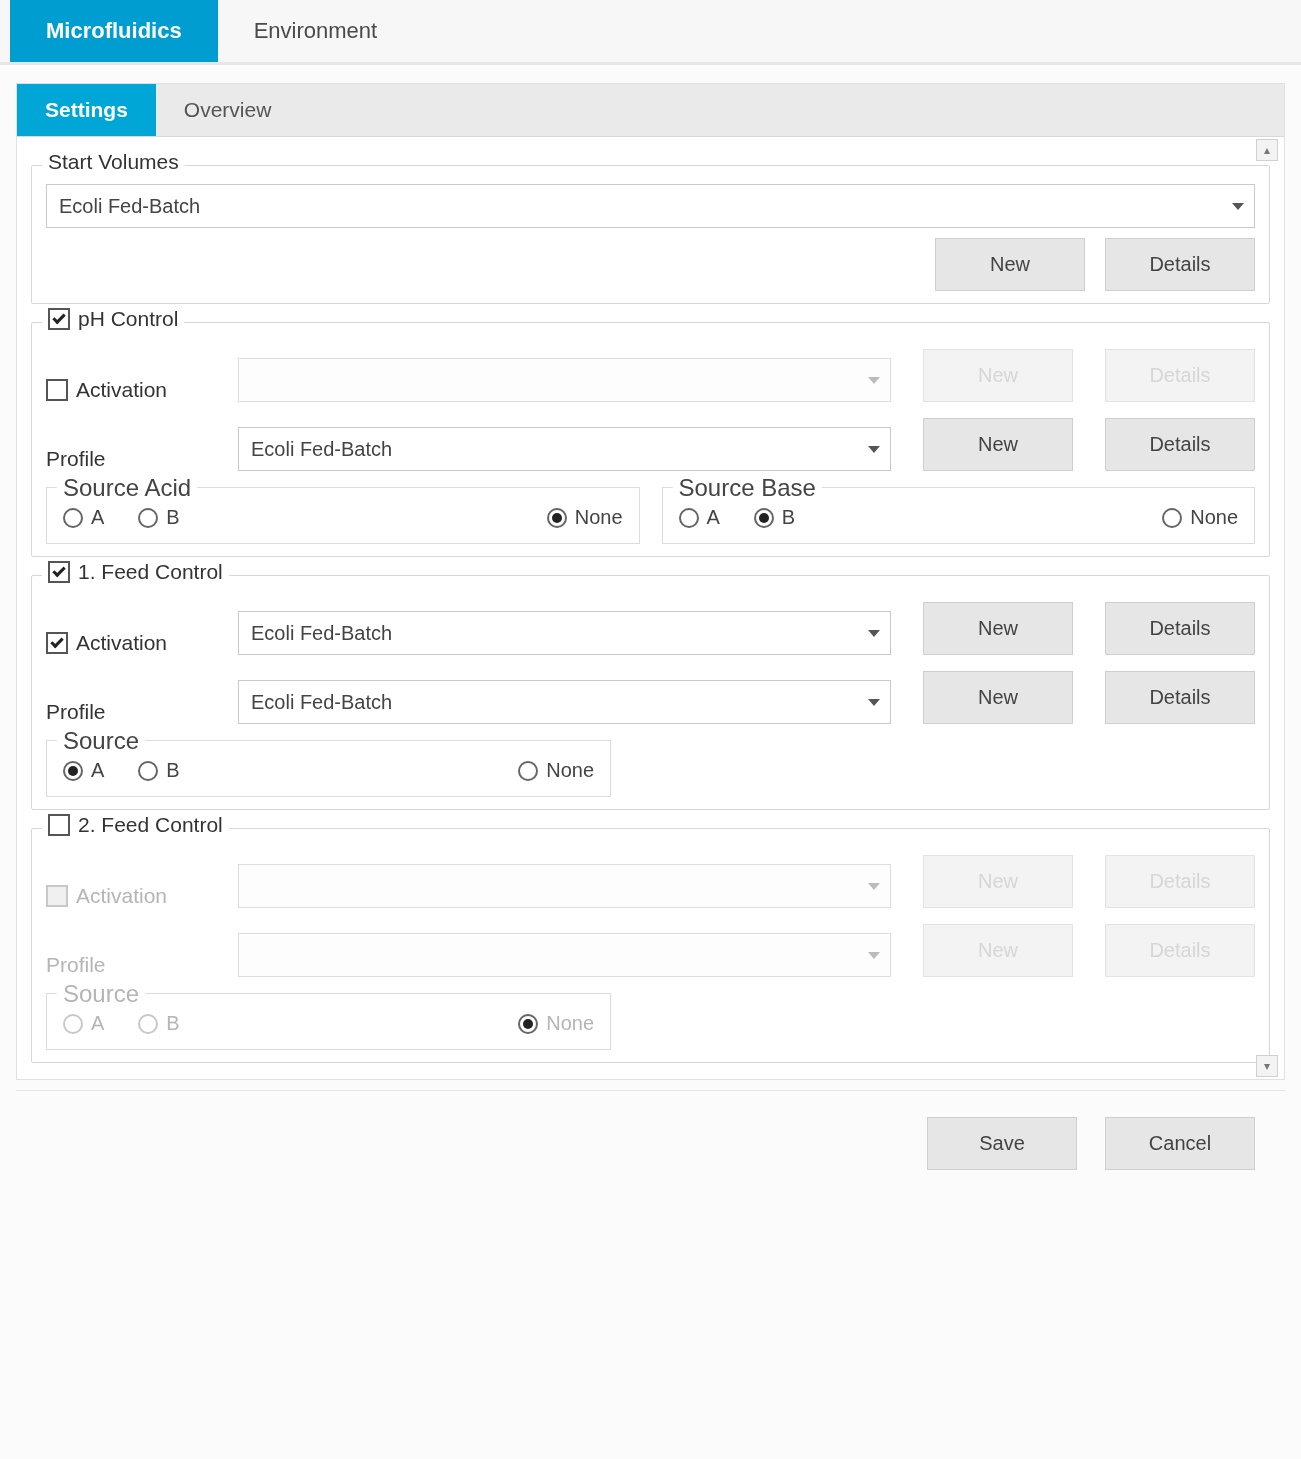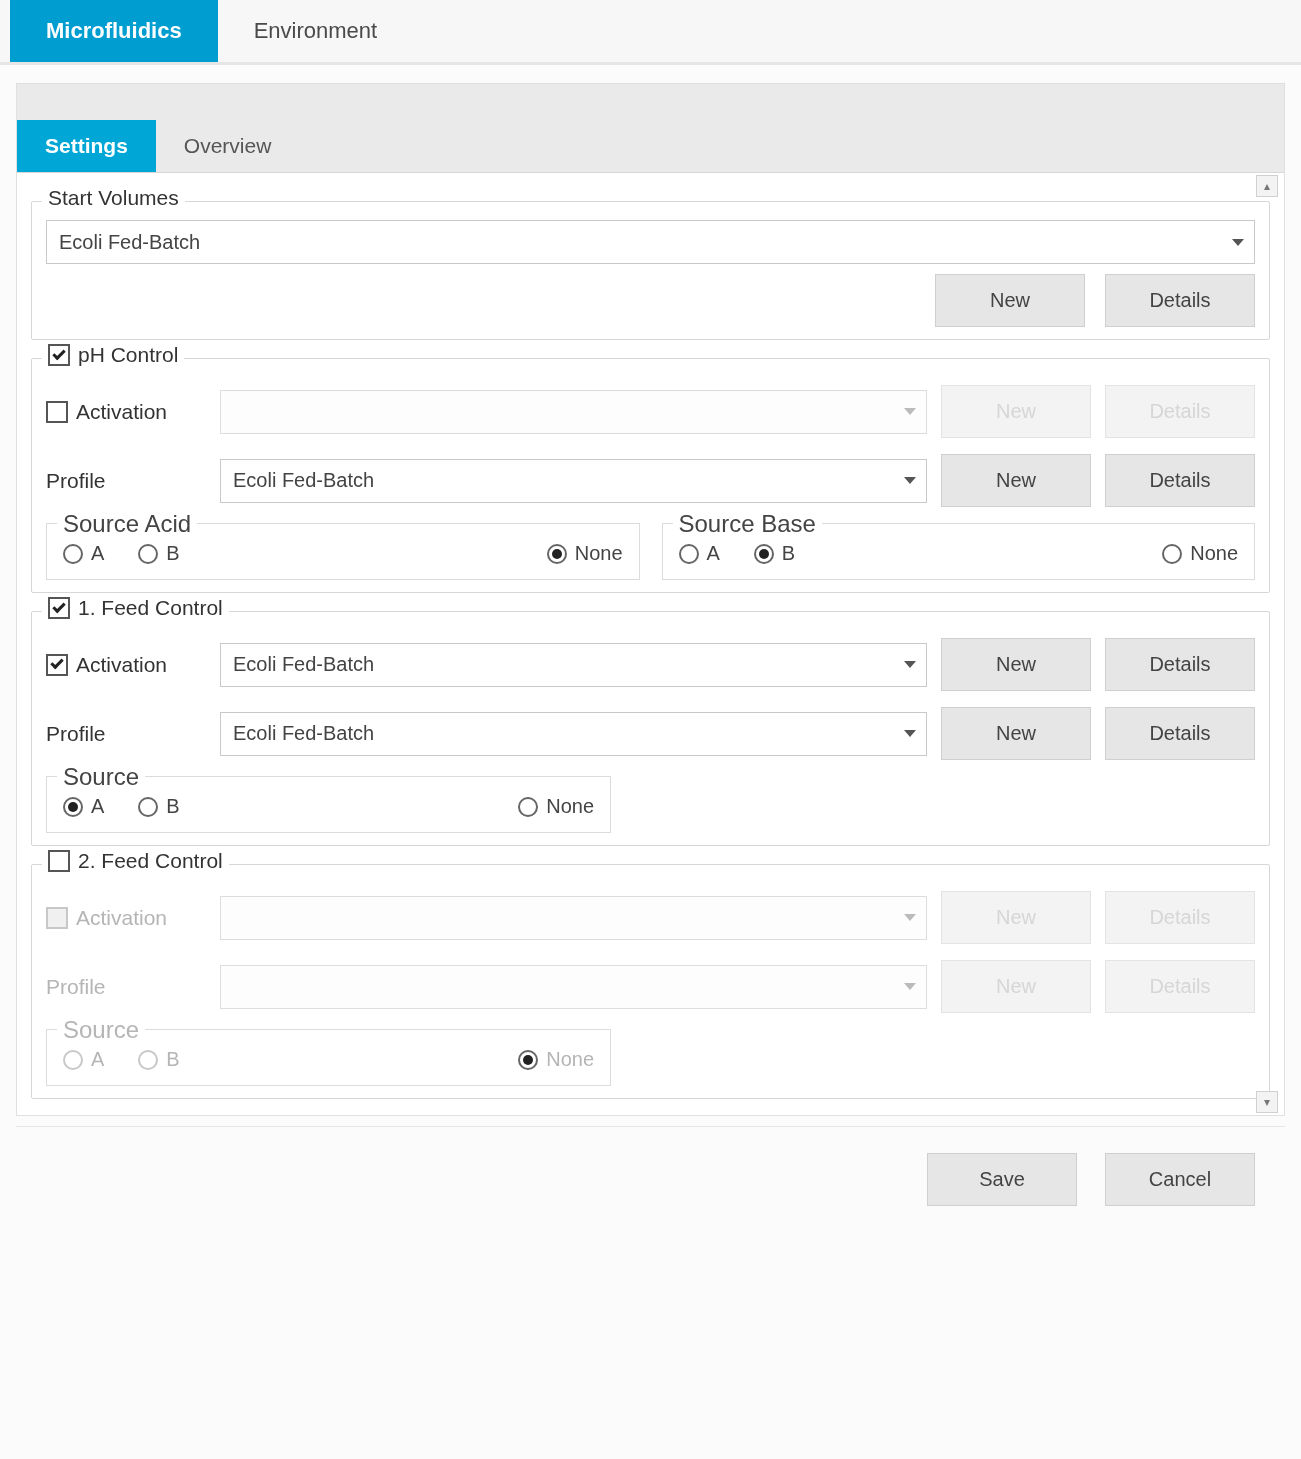--- a/index.html
+++ b/index.html
@@ -45,21 +45,20 @@
     display: flex;
     align-items: stretch;
     background: #eaeaea;
     border-bottom: 1px solid #d8d8d8;
   }
   .sub-tab {
     padding: 14px 28px;
     font-size: 21px;
     color: #555;
     cursor: pointer;
-    margin-top: 36px;
   }
   .sub-tab.active {
     background: #00a7d6;
     color: #fff;
     font-weight: 600;
   }
   
   .body {
     padding: 14px 14px 10px 14px;
     position: relative;
@@ -85,22 +84,22 @@
     gap: 8px;
   }
   .group.disabled .group-legend,
   .group.disabled label,
   .group.disabled .mini-legend,
   .disabled-text { color: #b5b5b5; }
 
   
   .row {
     display: flex;
-    align-items: center;
-    gap: 14px;
+    align-items: flex-end;
+    gap: 32px;
     margin: 8px 0 16px 0;
   }
   .row-label {
     width: 160px;
     font-size: 21px;
     display: flex;
     align-items: center;
     gap: 8px;
   }
 

